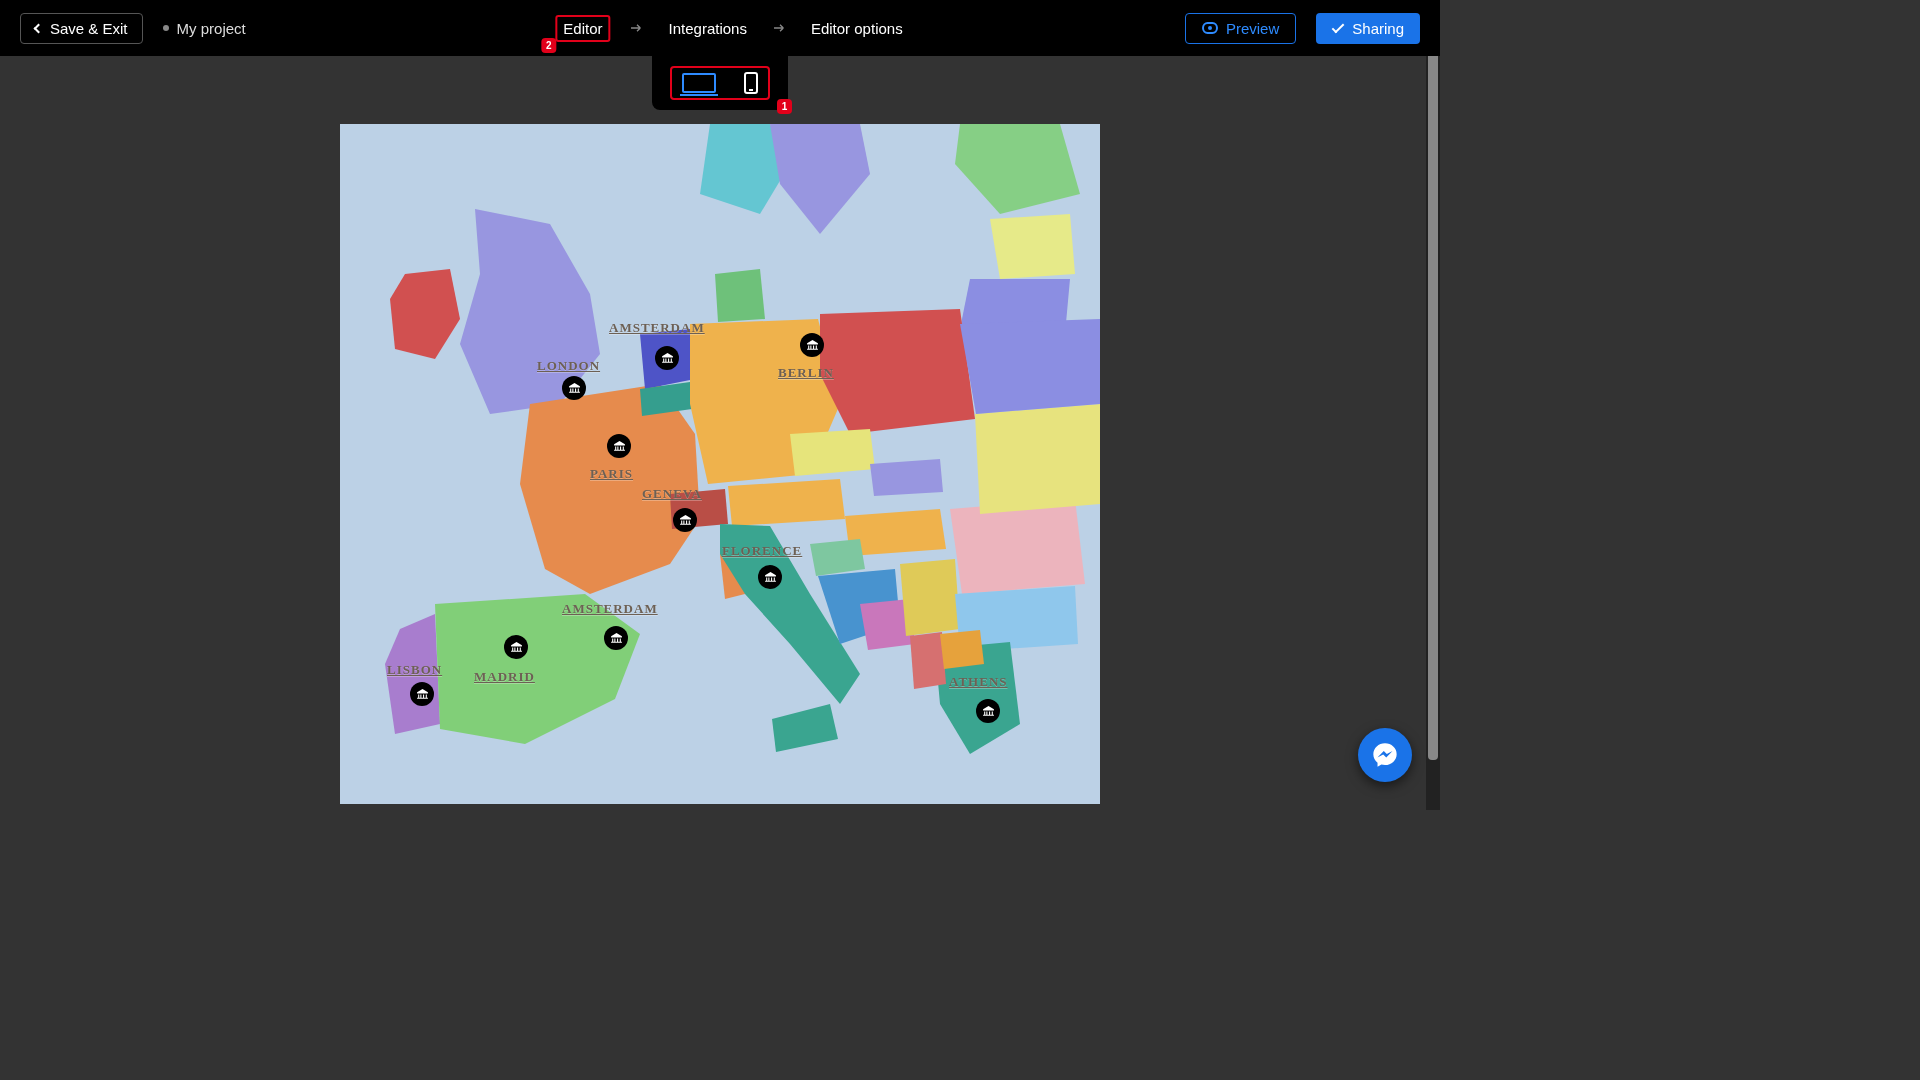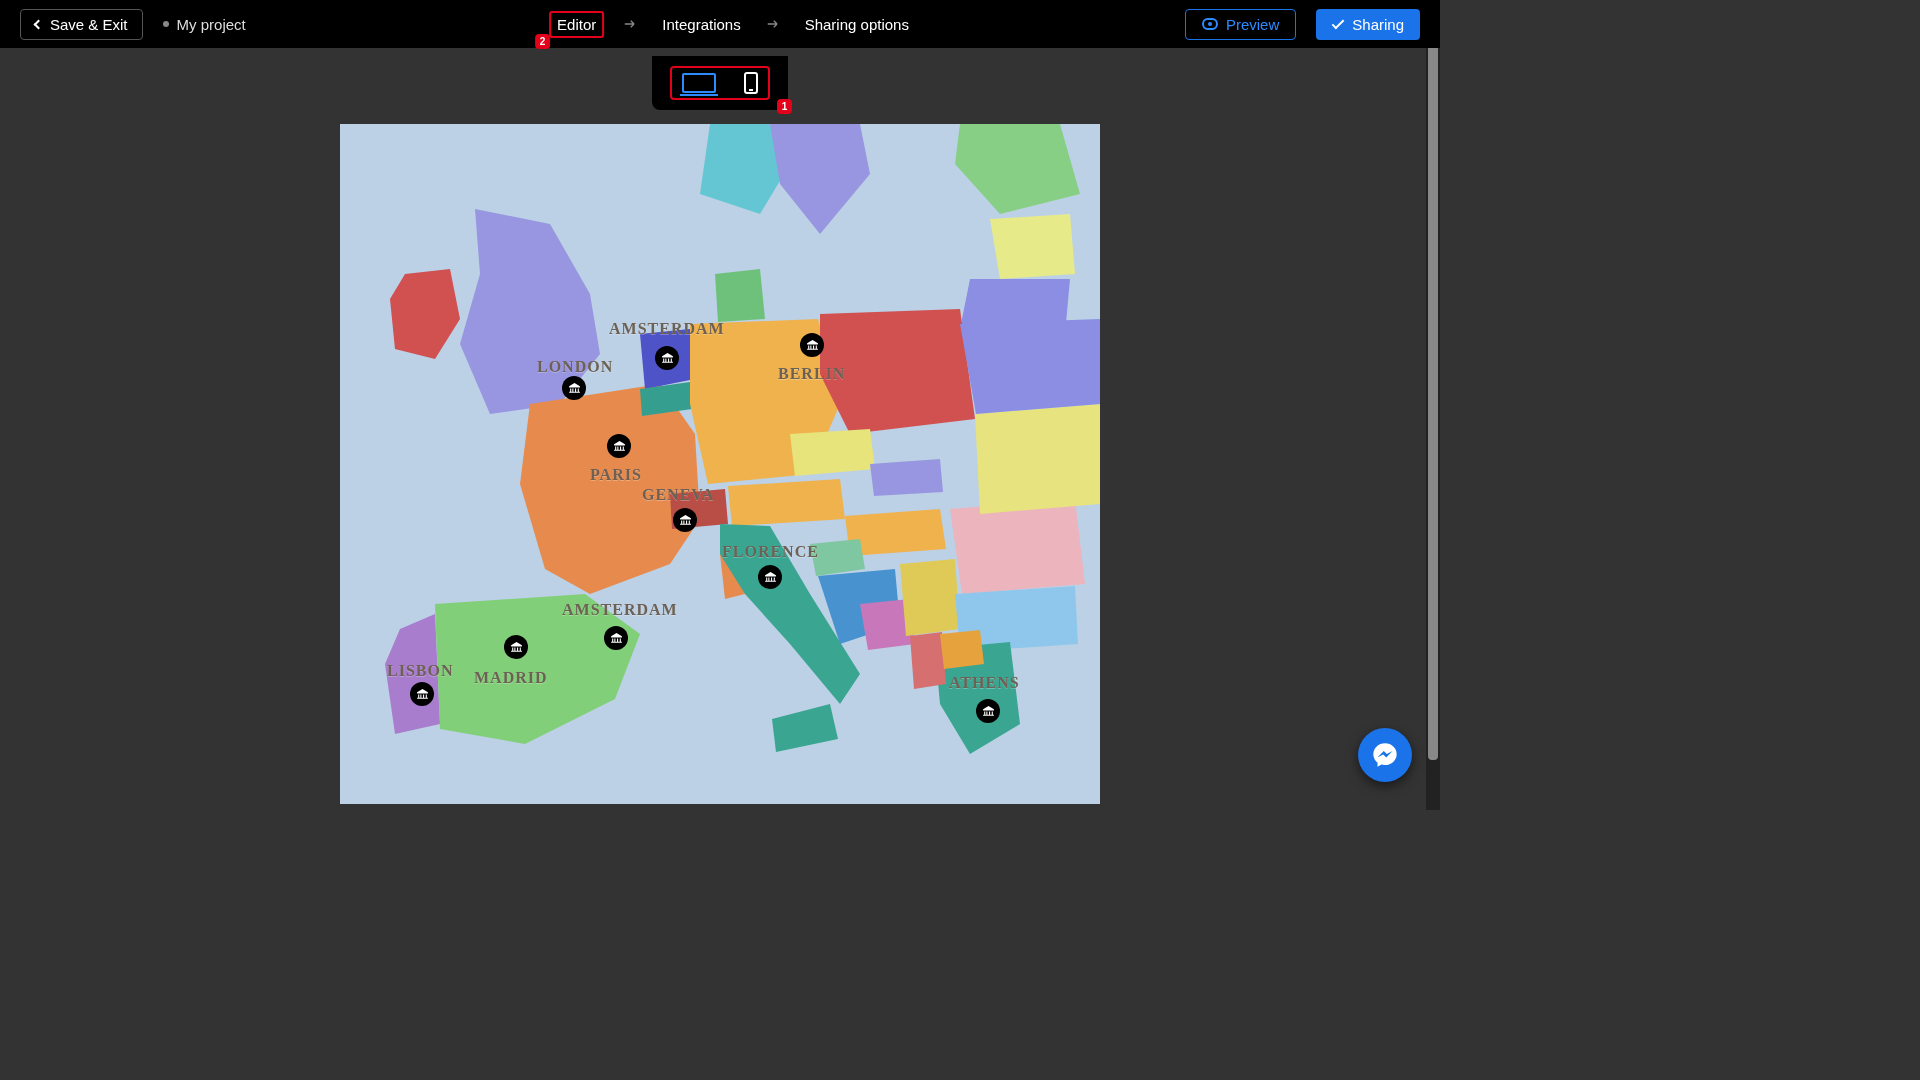--- a/index.html
+++ b/index.html
@@ -7,21 +7,21 @@
     background: #333;
     font-family: Arial, Helvetica, sans-serif;
     color: #fff;
     width: 1440px; height: 810px; 
     overflow: hidden;
     position: relative;
     -webkit-font-smoothing: antialiased;
   }
 
   .topbar {
-    position: absolute; top:0; left:0; right:0; height:48px;
+    position: absolute; top:0; left:0; right:0; height:56px;
     background: #000;
     display:flex; align-items:center; padding:0 20px;
     z-index:10;
   }
   .save-exit {
     display:flex; align-items:center; gap:8px;
     border:1px solid #555; border-radius:4px;
     padding:6px 14px; font-size:15px; cursor:pointer;
   }
   .chev-left { width:7px; height:7px; border-left:2px solid #fff; border-bottom:2px solid #fff; transform:rotate(45deg); }
@@ -50,21 +50,21 @@
   .device-inner{display:flex; gap:28px; align-items:center; padding:4px 10px; border:2px solid #e2001a; border-radius:4px; }
   .dev-desktop{width:34px;height:20px;border:2px solid #2e8bff;border-radius:2px;position:relative;}
   .dev-desktop:after{content:"";position:absolute;left:-4px;right:-4px;bottom:-5px;height:2px;background:#2e8bff;}
   .dev-mobile{width:14px;height:22px;border:2px solid #fff;border-radius:3px;position:relative;}
   .dev-mobile:after{content:"";position:absolute;bottom:1px;left:50%;width:4px;height:2px;background:#fff;transform:translateX(-50%);}
 
   .badge{position:absolute;background:#e2001a;color:#fff;font-size:10px;font-weight:bold;width:15px;height:15px;border-radius:4px;display:flex;align-items:center;justify-content:center;}
 
   .canvas { position:absolute; top:56px; left:0; right:0; bottom:0; overflow:auto; }
   .canvas-inner{ margin:68px auto 30px; width:760px; height:680px; background:#bcd1e6; position:relative; overflow:hidden;}
-  .city-label{position:absolute;font-family:Georgia, 'Times New Roman', serif;font-weight:600;letter-spacing:1px;font-size:16px;color:#6d6054;text-shadow:0 1px 0 #fff4; white-space:nowrap;}
+  .city-label{position:absolute;font-family:Georgia, 'Times New Roman', serif;font-weight:600;letter-spacing:1px;font-size:13px;color:#6d6054;text-shadow:0 1px 0 #fff4; white-space:nowrap;text-decoration:underline;}
   .marker{position:absolute;width:24px;height:24px;background:#000;border-radius:50%;display:flex;align-items:center;justify-content:center;cursor:pointer;}
   .marker svg{width:13px;height:13px;fill:#fff;}
 
   .chat-fab{position:absolute;right:28px;bottom:28px;width:54px;height:54px;border-radius:50%;background:#1a73e8;display:flex;align-items:center;justify-content:center;cursor:pointer;box-shadow:0 4px 12px #0008;}
   .chat-fab svg{width:28px;height:28px;fill:#fff;}
 
   .scroll-track{position:absolute;top:0;right:0;width:14px;bottom:0;background:#222;}
   .scroll-thumb{position:absolute;left:2px;right:2px;background:#888;border-radius:4px;}
 </style>
 </head>
@@ -89,21 +89,21 @@
         <svg viewBox="0 0 24 24">
           <path fill="none" stroke="#888" stroke-width="2" d="M4 12h14m0 0l-5-5m5 5l-5 5"></path>
         </svg>
       </span>
     <span class="crumb">Integrations</span>
     <span class="crumb-arrow">
         <svg viewBox="0 0 24 24">
           <path fill="none" stroke="#888" stroke-width="2" d="M4 12h14m0 0l-5-5m5 5l-5 5"></path>
         </svg>
       </span>
-    <span class="crumb">Sharing options</span>
+    <span class="crumb">Editor options</span>
   </div>
 
   <div class="right-actions">
     <div class="btn btn-preview">
       <span class="eye-icon"></span>
       <span>Preview</span>
     </div>
     <div class="btn btn-publish">
       <span class="check-icon"></span>
       <span>Sharing</span>

